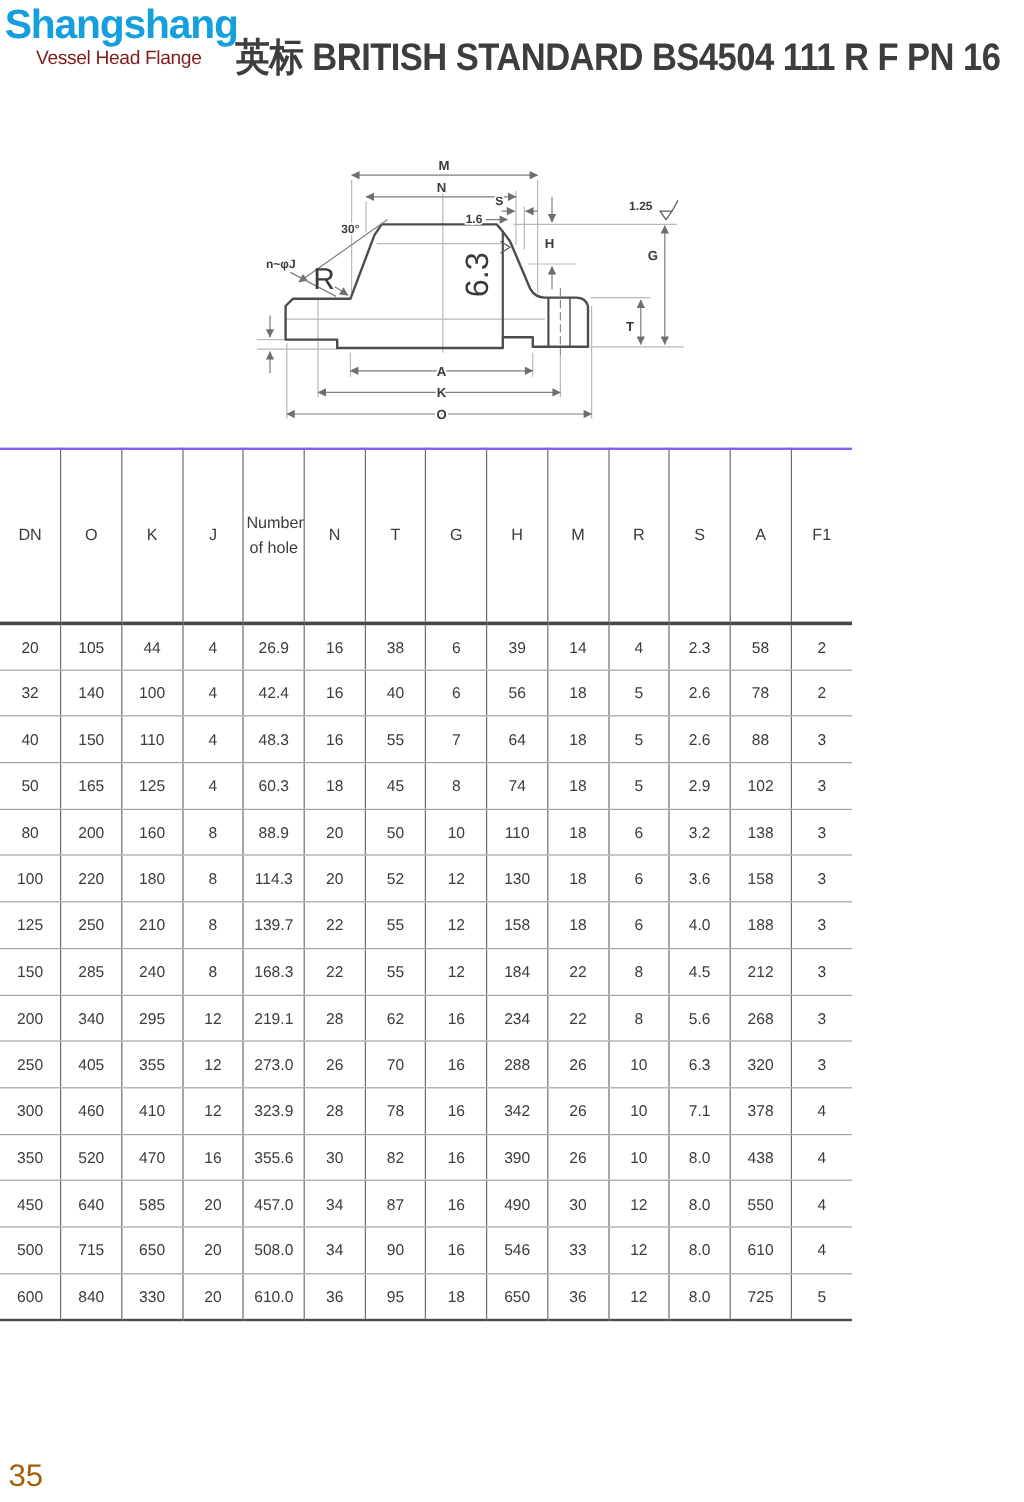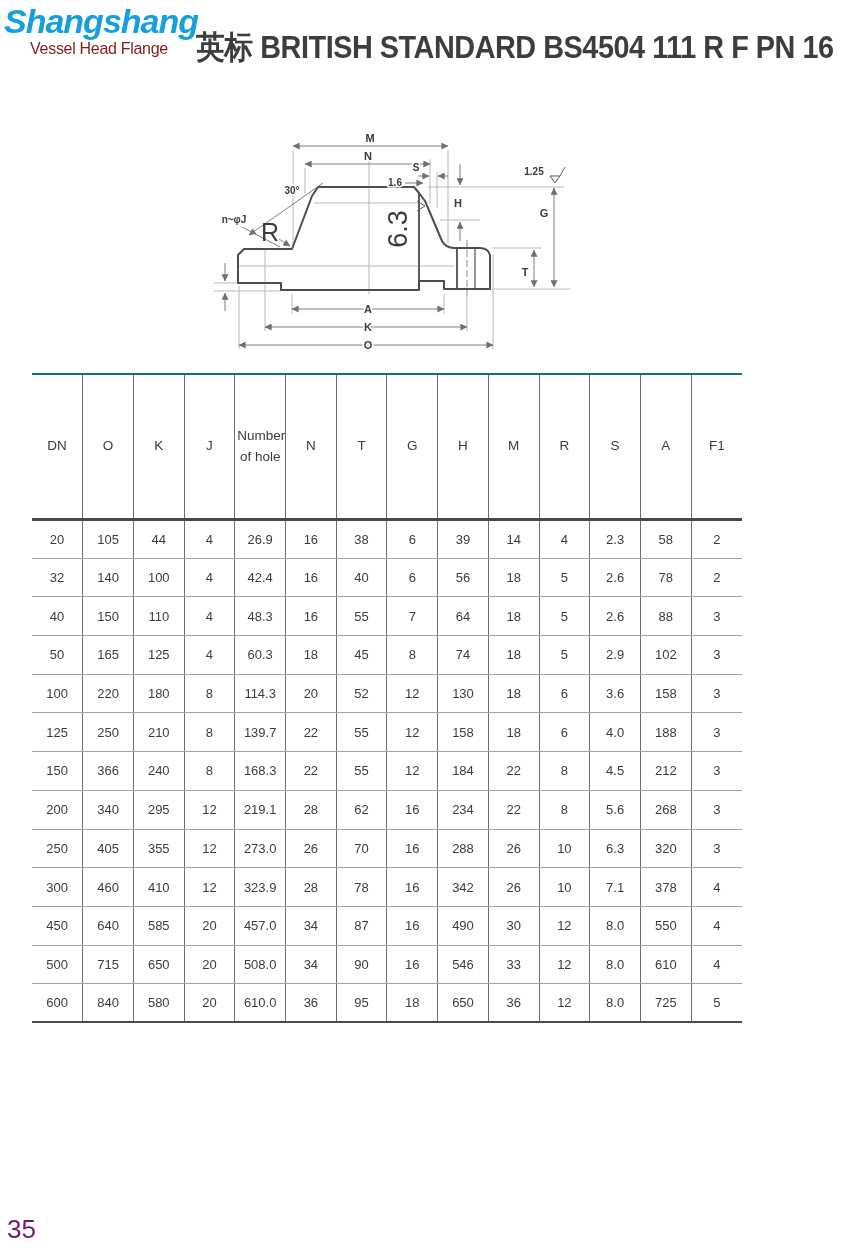--- a/index.html
+++ b/index.html
@@ -2,51 +2,50 @@
 <html><head>
 <meta charset="utf-8">
 <style>
   html,body{margin:0;padding:0}
   body{
     position:relative;width:853px;height:1252px;background:#ffffff;
     font-family:"Liberation Sans",sans-serif;color:#3c3c3c;overflow:hidden;
   }
   
   .logo{position:absolute;left:4px;top:4px;width:190px;text-align:center;line-height:1}
-  .brand{font-style:italic;font-weight:bold;font-size:34px;letter-spacing:-1px;color:#159fdd;white-space:nowrap}
+  .brand{font-weight:bold;font-size:34px;letter-spacing:-1px;color:#159fdd;white-space:nowrap}
   .tagline{font-size:16px;color:#7f1d1d;margin-top:3px;white-space:nowrap;letter-spacing:-0.3px}
   .title{
     position:absolute;left:196px;top:26px;font-size:32px;font-weight:bold;color:#3d3d3d;
     white-space:nowrap;transform:scaleX(.9);transform-origin:left center;letter-spacing:-0.5px;
   }
   
   .drawing{position:absolute;left:192px;top:124px;width:470px;height:246px}
   .dt{font-family:"Liberation Sans",sans-serif;font-size:11px;font-weight:bold;fill:#3a3a3a;
       text-anchor:middle;paint-order:stroke;stroke:#ffffff;stroke-width:3px}
   .big{font-size:25px;font-weight:normal;stroke-width:0}
   .small{font-size:10px}
   
   .spec{
     position:absolute;top:373px;left:0;width:710px;border-collapse:collapse;table-layout:fixed;
-    border-top:2px solid #0f766e;
-    margin-left:32px;
+    border-top:2px solid #8b5cf6;
   }
   .spec th{
     height:143px;font-weight:normal;font-size:13.5px;text-align:center;vertical-align:middle;
     border-bottom:3px solid #474747;border-left:1px solid #6e6e6e;padding:0 2px;color:#3c3c3c;line-height:1.5;
   }
   .spec th:first-child,.spec td:first-child{border-left:none}
   .spec tbody tr{height:38.7px}
   .spec td{
     text-align:center;vertical-align:middle;font-size:13px;padding:0;color:#3c3c3c;
     border-left:1px solid #6e6e6e;border-bottom:1px solid #a2a2a2;
   }
   .spec tbody tr:last-child td{border-bottom:2px solid #4b4b4b}
   
-  .pagenum{position:absolute;left:7px;top:1214px;font-size:26px;color:#701a75}
+  .pagenum{position:absolute;left:7px;top:1214px;font-size:26px;color:#a16207}
 </style>
 </head>
 <body>
 
 <div class="logo">
   <div class="brand">Shangshang</div>
   <div class="tagline">Vessel Head Flange</div>
 </div>
 <div class="title">英标 BRITISH STANDARD BS4504 111 R F PN 16</div>
 
@@ -215,20 +214,36 @@
         <td>45</td>
         <td>8</td>
         <td>74</td>
         <td>18</td>
         <td>5</td>
         <td>2.9</td>
         <td>102</td>
         <td>3</td>
       </tr>
       <tr>
+        <td>80</td>
+        <td>200</td>
+        <td>160</td>
+        <td>8</td>
+        <td>88.9</td>
+        <td>20</td>
+        <td>50</td>
+        <td>10</td>
+        <td>110</td>
+        <td>18</td>
+        <td>6</td>
+        <td>3.2</td>
+        <td>138</td>
+        <td>3</td>
+      </tr>
+      <tr>
         <td>100</td>
         <td>220</td>
         <td>180</td>
         <td>8</td>
         <td>114.3</td>
         <td>20</td>
         <td>52</td>
         <td>12</td>
         <td>130</td>
         <td>18</td>
@@ -248,21 +263,21 @@
         <td>12</td>
         <td>158</td>
         <td>18</td>
         <td>6</td>
         <td>4.0</td>
         <td>188</td>
         <td>3</td>
       </tr>
       <tr>
         <td>150</td>
-        <td>366</td>
+        <td>285</td>
         <td>240</td>
         <td>8</td>
         <td>168.3</td>
         <td>22</td>
         <td>55</td>
         <td>12</td>
         <td>184</td>
         <td>22</td>
         <td>8</td>
         <td>4.5</td>
@@ -311,20 +326,36 @@
         <td>78</td>
         <td>16</td>
         <td>342</td>
         <td>26</td>
         <td>10</td>
         <td>7.1</td>
         <td>378</td>
         <td>4</td>
       </tr>
       <tr>
+        <td>350</td>
+        <td>520</td>
+        <td>470</td>
+        <td>16</td>
+        <td>355.6</td>
+        <td>30</td>
+        <td>82</td>
+        <td>16</td>
+        <td>390</td>
+        <td>26</td>
+        <td>10</td>
+        <td>8.0</td>
+        <td>438</td>
+        <td>4</td>
+      </tr>
+      <tr>
         <td>450</td>
         <td>640</td>
         <td>585</td>
         <td>20</td>
         <td>457.0</td>
         <td>34</td>
         <td>87</td>
         <td>16</td>
         <td>490</td>
         <td>30</td>
@@ -345,21 +376,21 @@
         <td>546</td>
         <td>33</td>
         <td>12</td>
         <td>8.0</td>
         <td>610</td>
         <td>4</td>
       </tr>
       <tr>
         <td>600</td>
         <td>840</td>
-        <td>580</td>
+        <td>330</td>
         <td>20</td>
         <td>610.0</td>
         <td>36</td>
         <td>95</td>
         <td>18</td>
         <td>650</td>
         <td>36</td>
         <td>12</td>
         <td>8.0</td>
         <td>725</td>

